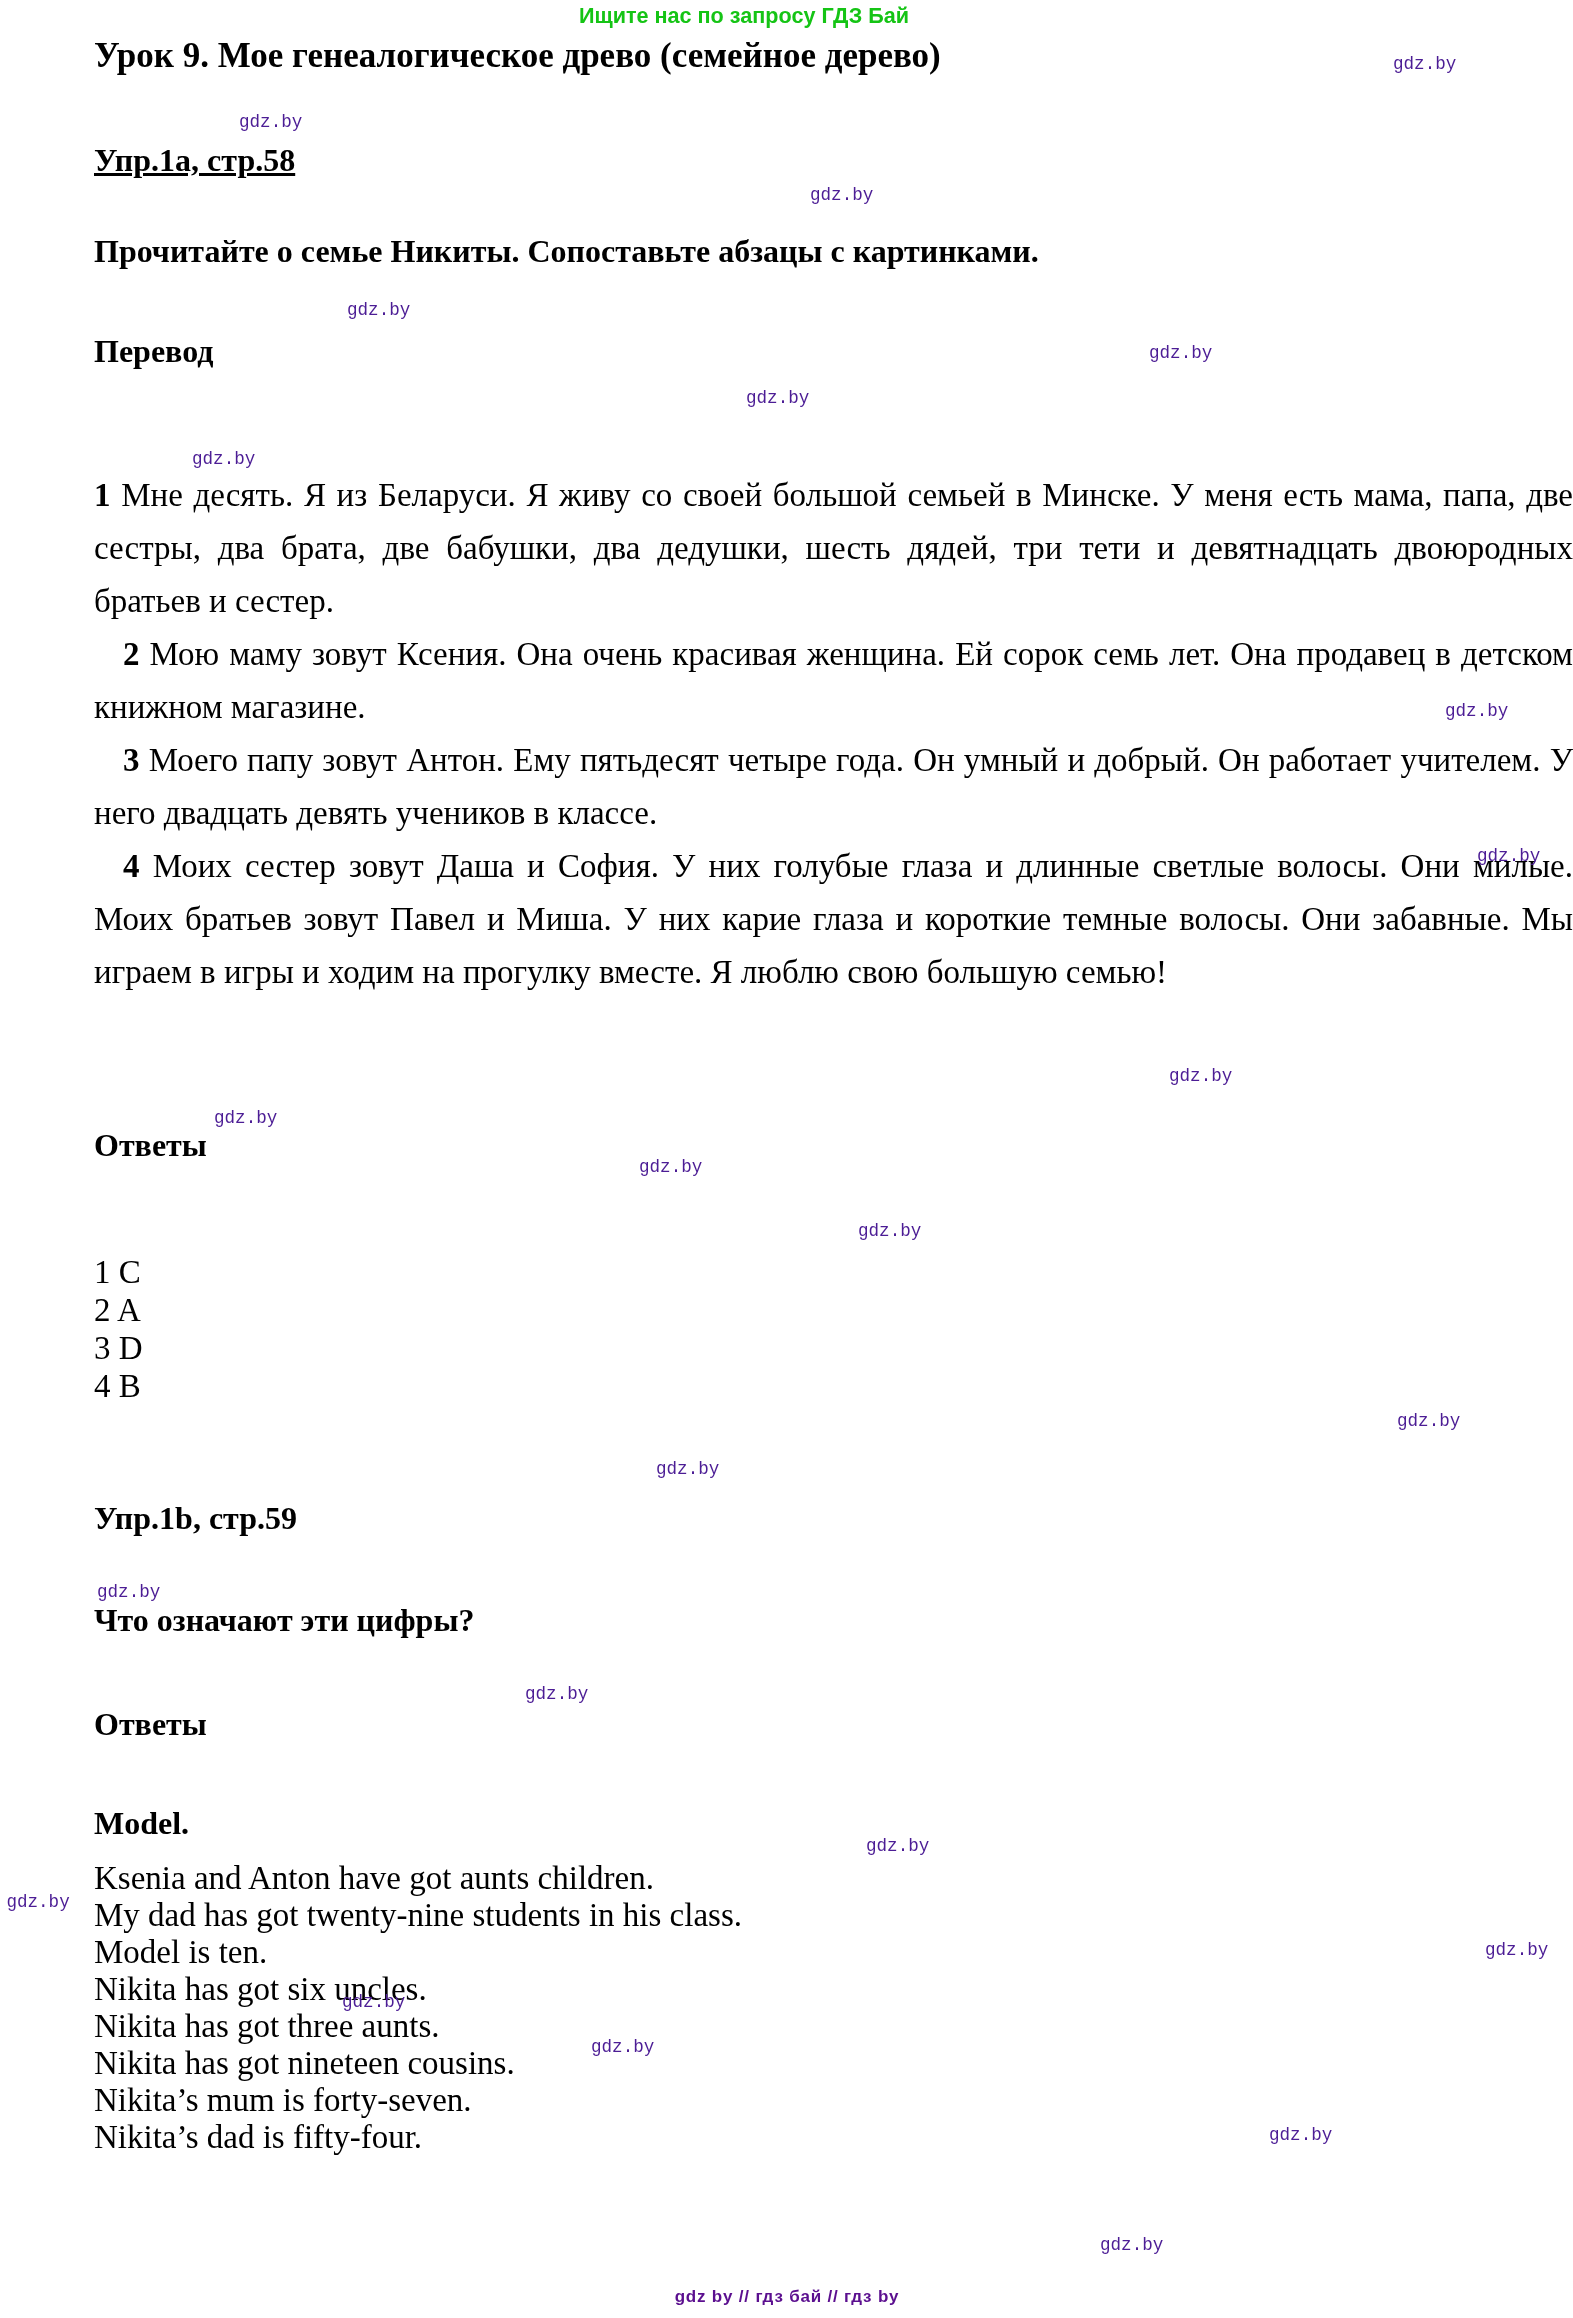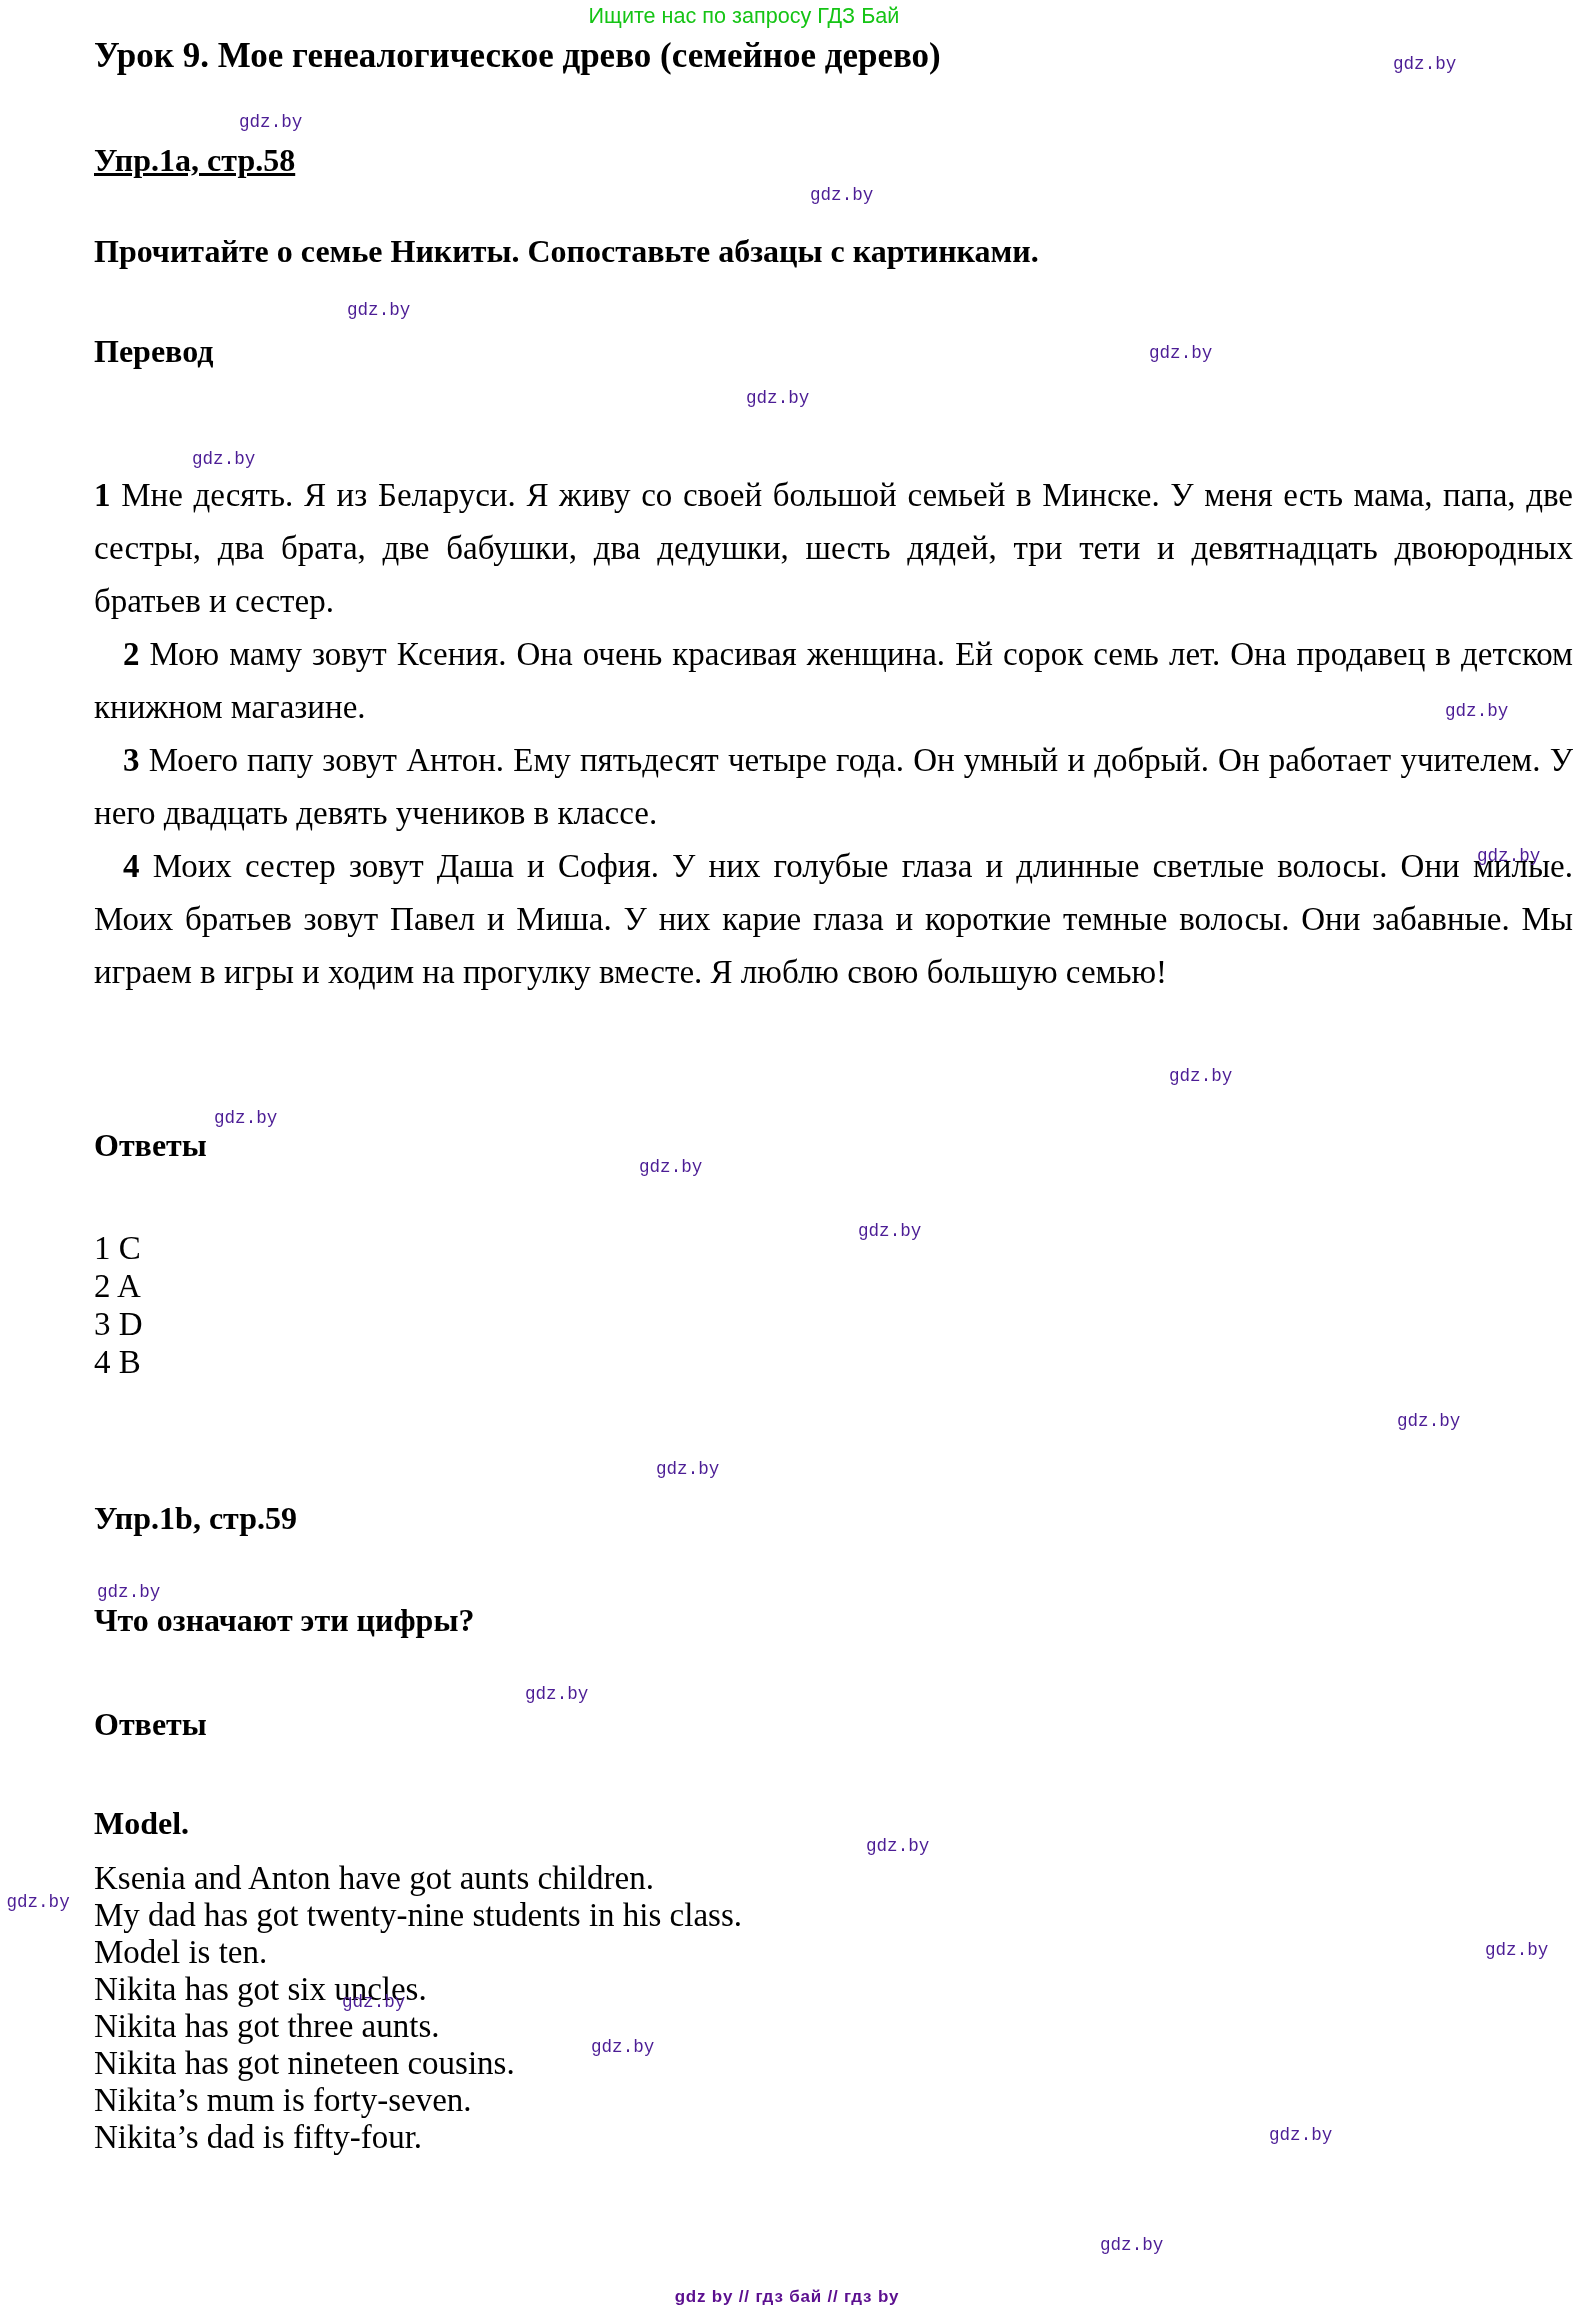--- a/index.html
+++ b/index.html
@@ -24,21 +24,21 @@
   }
 
   
   .top-banner {
     position: absolute;
     top: 3.2px;
     left: 0;
     width: 1488px;
     text-align: center;
     font-family: "Liberation Sans", "DejaVu Sans", sans-serif;
-    font-weight: normal;
+    font-weight: bold;
     font-size: 21.6px;
     color: #15c415;
     letter-spacing: 0px;
   }
 
   
   .content {
     position: absolute;
     left: 94px;
     top: 0;
@@ -100,20 +100,21 @@
   .translation .num {
     font-weight: bold;
   }
 
   
   .answer-list {
     position: absolute;
     left: 0;
     font-size: 33px;
     line-height: 38px;
+    margin-top: 24px;
   }
   .answer-list .arow {
     white-space: nowrap;
   }
 
   
   .model-block {
     position: absolute;
     left: 0;
     font-size: 33px;

